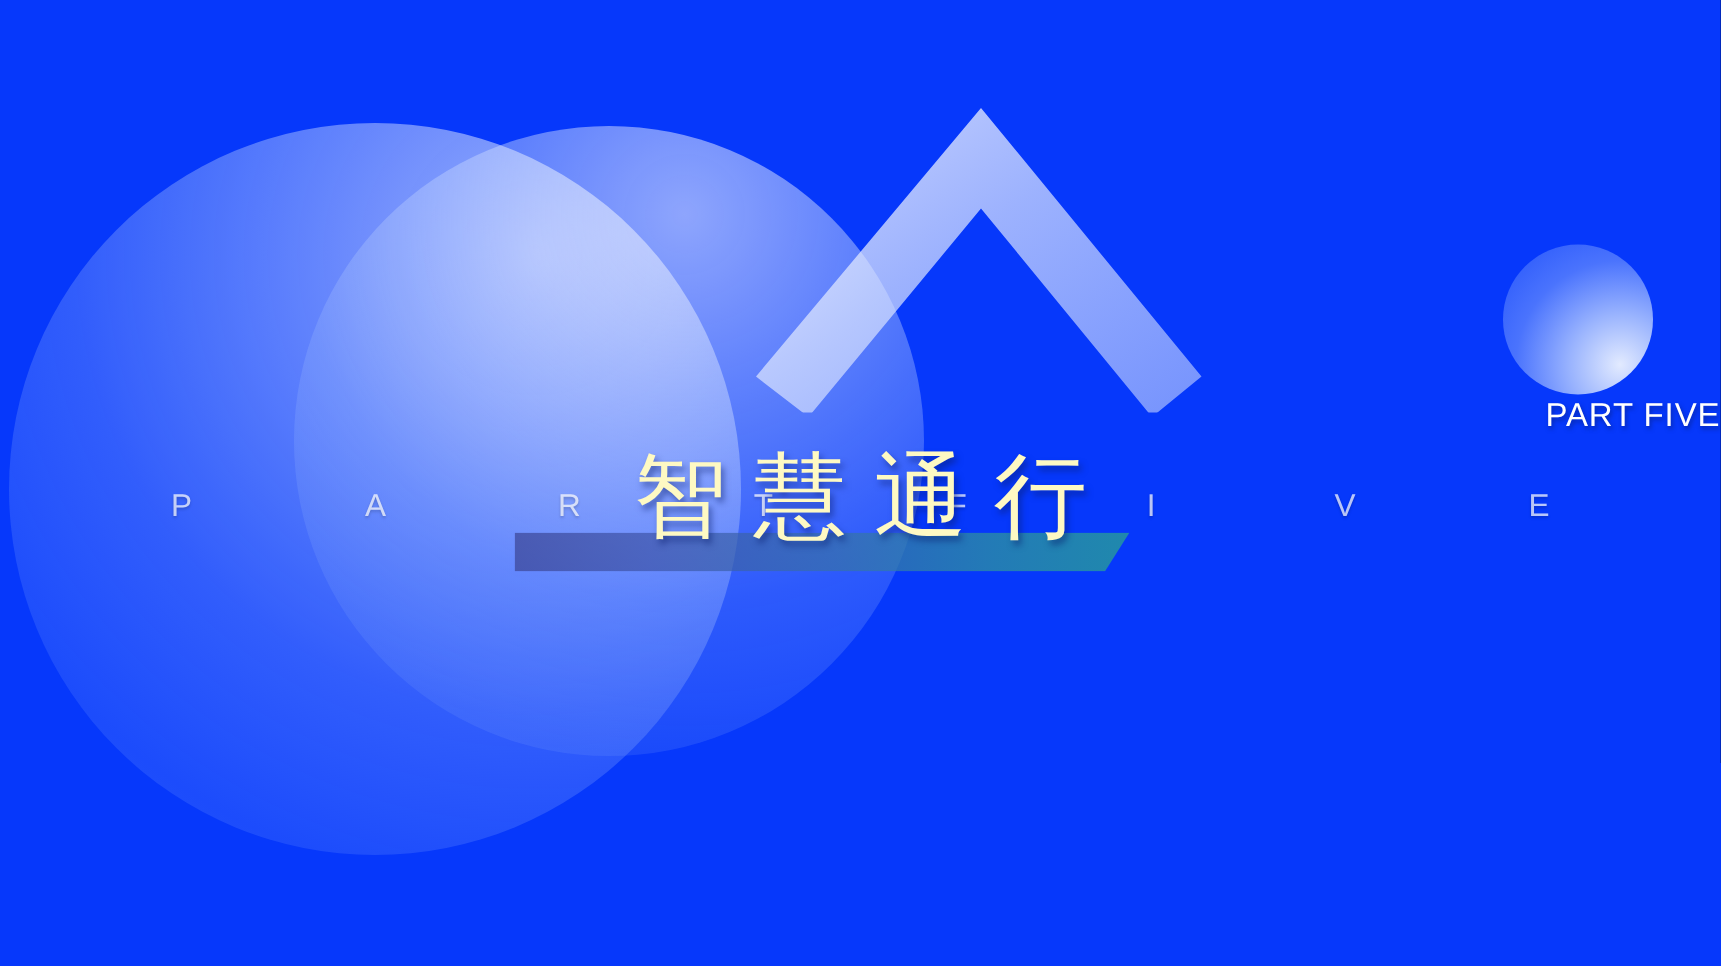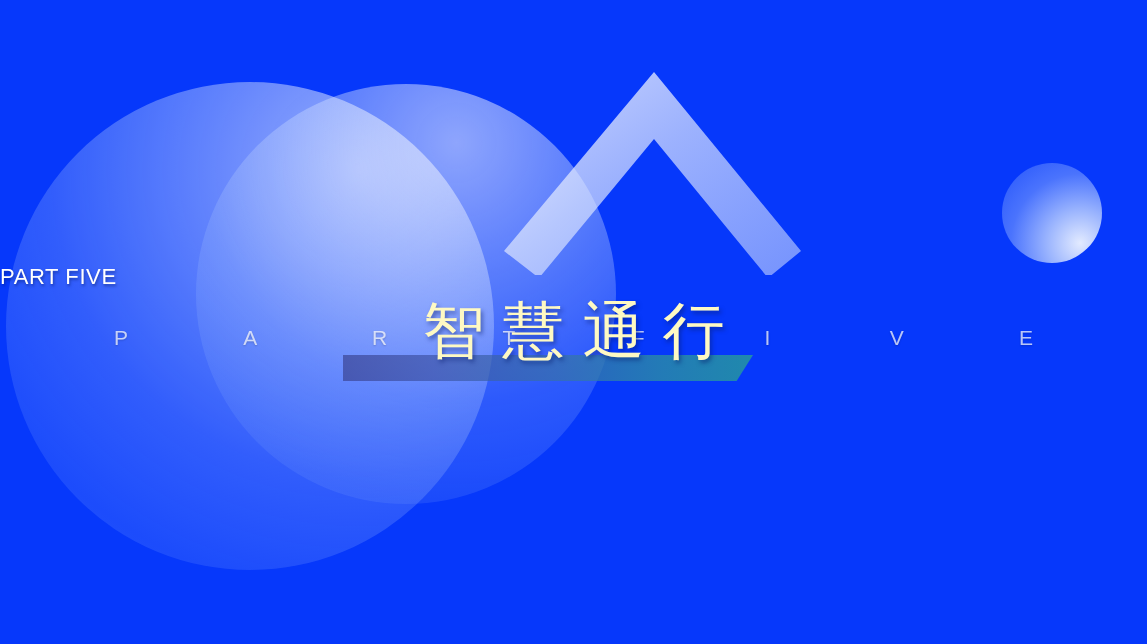--- a/index.html
+++ b/index.html
@@ -119,21 +119,21 @@
     display: block;
     width: 18px;
     text-shadow: 0 1px 2px rgba(0,0,0,0.18);
   }
 
   .eyebrow {
     position: absolute;
     left: 0;
     top: 264px;
     width: 1147px;
-    text-align: left;
+    text-align: right;
     color: #ffffff;
     font-size: 22px;
     letter-spacing: 0.6px;
     text-shadow: 1px 2px 3px rgba(10,30,110,0.55);
   }
 
   .headline {
     position: absolute;
     left: 0;
     top: 292px;

